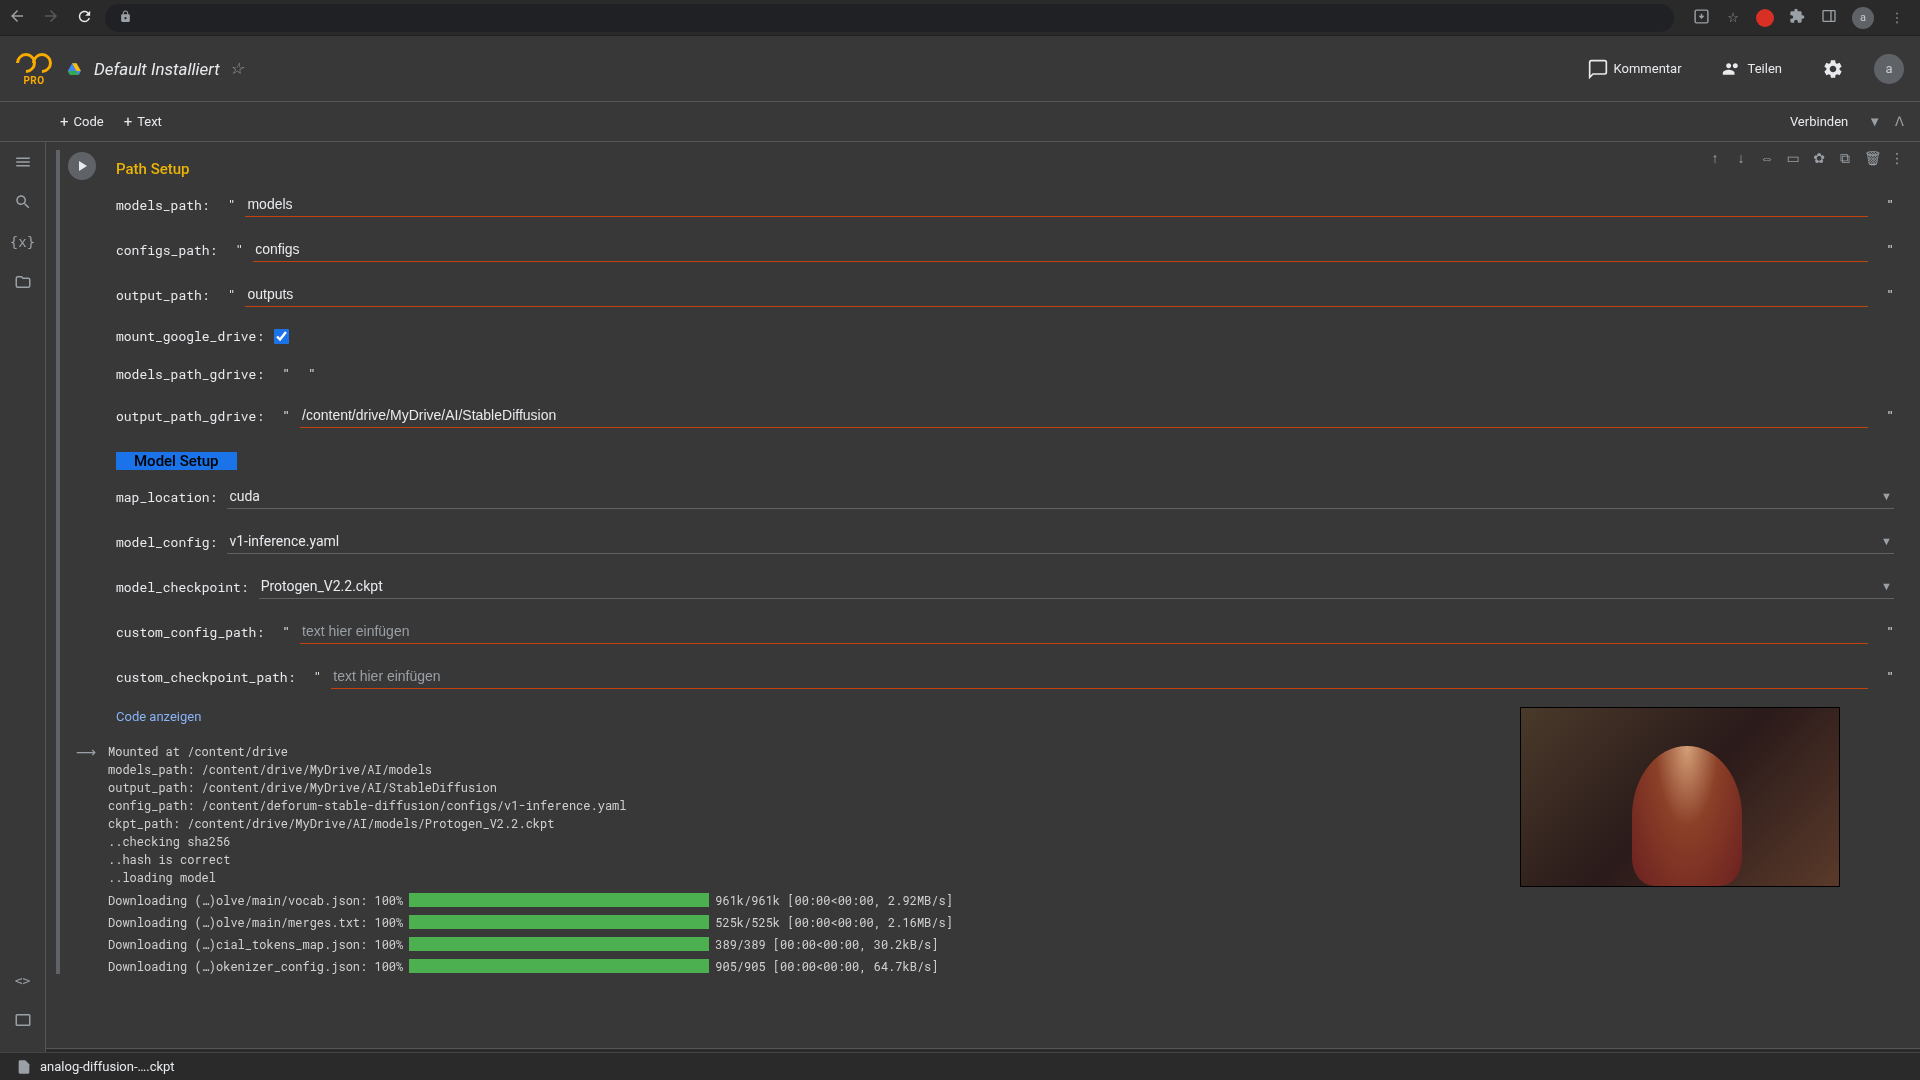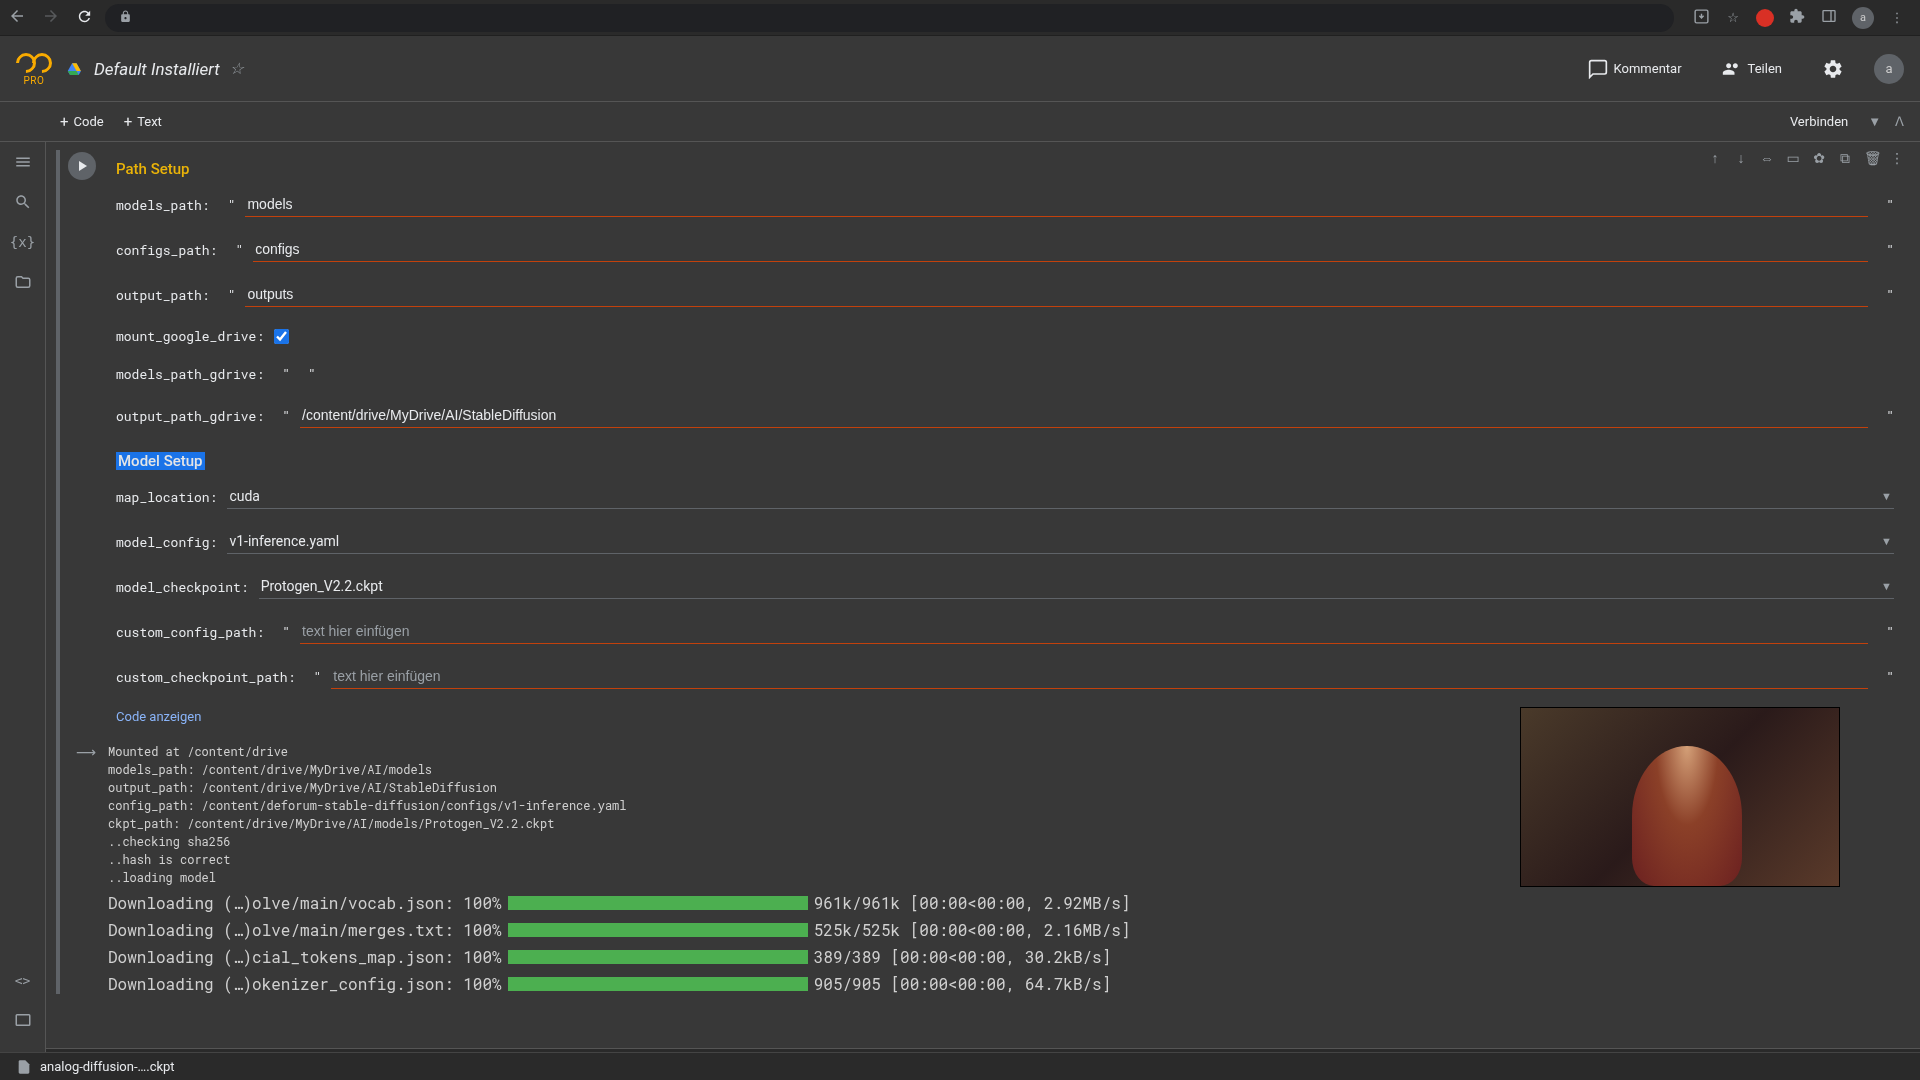--- a/index.html
+++ b/index.html
@@ -18,21 +18,21 @@
 .red-circle { width: 18px; height: 18px; background: #d93025; border-radius: 50%; }
 .avatar-circle { width: 22px; height: 22px; background: #5f6368; border-radius: 50%; display: flex; align-items: center; justify-content: center; font-size: 11px; color: #ccc; }
 
 
 .colab-header { height: 66px; background: #383838; display: flex; align-items: center; padding: 0 16px; border-bottom: 1px solid #555; }
 .colab-logo { display: flex; flex-direction: column; align-items: center; margin-right: 14px; }
 .logo-img { width: 36px; height: 22px; position: relative; }
 .logo-img::before, .logo-img::after { content: ''; position: absolute; width: 14px; height: 14px; border: 3px solid #f9ab00; border-radius: 50%; border-left-color: transparent; border-top-color: transparent; top: 2px; }
 .logo-img::before { left: 0; transform: rotate(-45deg); border-color: #f9ab00; border-left-color: transparent; }
 .logo-img::after { right: 0; transform: rotate(135deg); border-color: #f9ab00; border-right-color: transparent; }
-.pro-badge { font-size: 10px; color: #f9ab00; font-weight: 400; margin-top: 2px; letter-spacing: 0.5px; }
+.pro-badge { font-size: 10px; color: #f9ab00; font-weight: 700; margin-top: 2px; letter-spacing: 0.5px; }
 .header-main { flex: 1; font-style: italic; }
 .title-row { display: flex; align-items: center; gap: 10px; height: 28px; }
 .drive-icon { width: 18px; height: 16px; }
 .notebook-title { font-size: 17px; color: #e8eaed; font-weight: 400; }
 .star-icon { color: #9aa0a6; font-size: 16px; }
 .menu-row { display: flex; gap: 4px; margin-top: 2px; }
 .menu-item { padding: 4px 8px; color: #e8eaed; font-size: 13px; cursor: pointer; }
 .last-edit { color: #9aa0a6; text-decoration: underline; padding: 4px 8px; font-size: 13px; }
 .header-actions { display: flex; align-items: center; gap: 20px; justify-content: center; }
 .header-action { display: flex; align-items: center; gap: 6px; color: #e8eaed; cursor: pointer; padding: 6px 10px; font-size: 13px; }
@@ -56,38 +56,38 @@
 
 .cell-container { margin: 8px 10px; position: relative; }
 .cell-left-bar { position: absolute; left: 0; top: 0; bottom: 0; width: 4px; background: #5f6368; }
 .run-button { position: absolute; left: 12px; top: 2px; width: 28px; height: 28px; border-radius: 50%; background: #5f6368; display: flex; align-items: center; justify-content: center; cursor: pointer; }
 .run-button::before { content: ''; border-left: 8px solid #e8eaed; border-top: 5px solid transparent; border-bottom: 5px solid transparent; margin-left: 2px; }
 .cell-actions { position: absolute; right: 0; top: -6px; display: flex; gap: 4px; background: #383838; padding: 2px; }
 .cell-action-icon { color: #9aa0a6; padding: 4px; cursor: pointer; font-size: 14px; width: 22px; text-align: center; }
 .cell-content { margin-left: 52px; padding: 6px 16px 10px 8px; }
 
 .section-title { font-size: 15px; font-weight: 500; color: #eab308; margin: 4px 0 14px 0; }
-.section-title.highlighted { background: #1a73e8; color: #e5e5e5; display: inline-block; padding: 0 2px; }
+.section-title.highlighted { background: #1a73e8; color: #000000; display: inline-block; padding: 0 18px; }
 
 .param-row { display: flex; align-items: center; margin-bottom: 20px; gap: 10px; }
 .param-label { font-family: 'Roboto Mono', monospace; font-size: 13px; color: #e8eaed; white-space: nowrap; }
 .quote-mark { color: #e8eaed; font-family: 'Roboto Mono', monospace; margin-left: 8px; }
 .text-field { flex: 1; background: transparent; border: none; border-bottom: 1px solid #c2410c; color: #e8eaed; font-size: 14px; padding: 4px 2px; outline: none; }
 .text-field::placeholder { color: #9aa0a6; font-style: normal; }
 .checkbox-field { width: 15px; height: 15px; accent-color: #1a73e8; cursor: pointer; }
 .select-field { flex: 1; background: transparent; border: none; border-bottom: 1px solid #5f6368; color: #e8eaed; font-size: 14px; padding: 4px 2px; cursor: pointer; display: flex; justify-content: space-between; align-items: center; }
 .select-arrow { color: #9aa0a6; font-size: 11px; }
 
 .show-code { color: #8ab4f8; font-size: 13px; cursor: pointer; margin-top: 6px; }
 
 
 .output-container { margin-left: 52px; margin-top: 8px; position: relative; }
 .output-icon { position: absolute; left: -32px; top: 2px; color: #9aa0a6; font-size: 14px; cursor: pointer; }
 .output-text { font-family: 'Roboto Mono', monospace; font-size: 12px; color: #d0d0d0; line-height: 1.5; white-space: pre; }
-.progress-row { display: flex; align-items: center; gap: 6px; margin: 6px 0; font-family: 'Roboto Mono', monospace; font-size: 16px; color: #d0d0d0; }
+.progress-row { display: flex; align-items: center; gap: 6px; margin: 6px 0; font-family: 'Roboto Mono', monospace; font-size: 12px; color: #d0d0d0; }
 .progress-label { white-space: nowrap; }
 .progress-bar { width: 300px; height: 14px; background: #2a2a2a; position: relative; }
 .progress-fill { height: 100%; background: #4caf50; }
 .progress-info { white-space: nowrap; }
 
 
 .video-overlay { position: absolute; right: 80px; top: 565px; width: 320px; height: 180px; background: #3a2a1a; border: 1px solid #000; }
 .video-inner { width: 100%; height: 100%; background: linear-gradient(135deg, #4a3a2a 0%, #2a1a1a 50%, #5a3a2a 100%); position: relative; }
 .video-person { position: absolute; bottom: 0; left: 35%; width: 110px; height: 140px; background: radial-gradient(ellipse at top, #d4a078 0%, #8b4028 40%, #6b2020 100%); border-radius: 50% 50% 20% 20%; }
 

